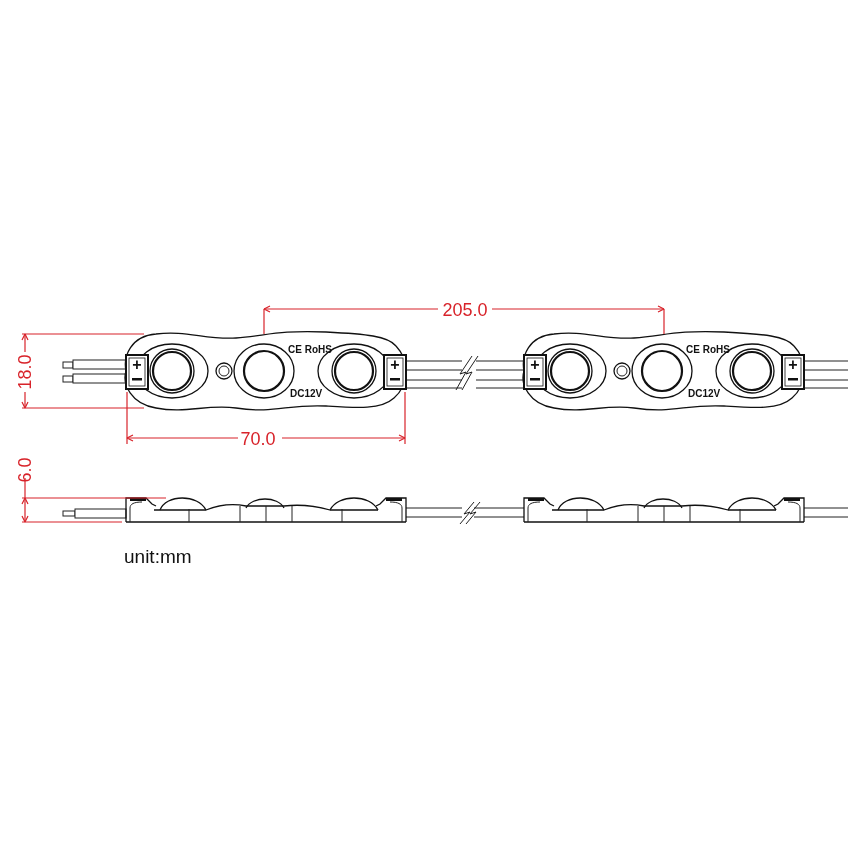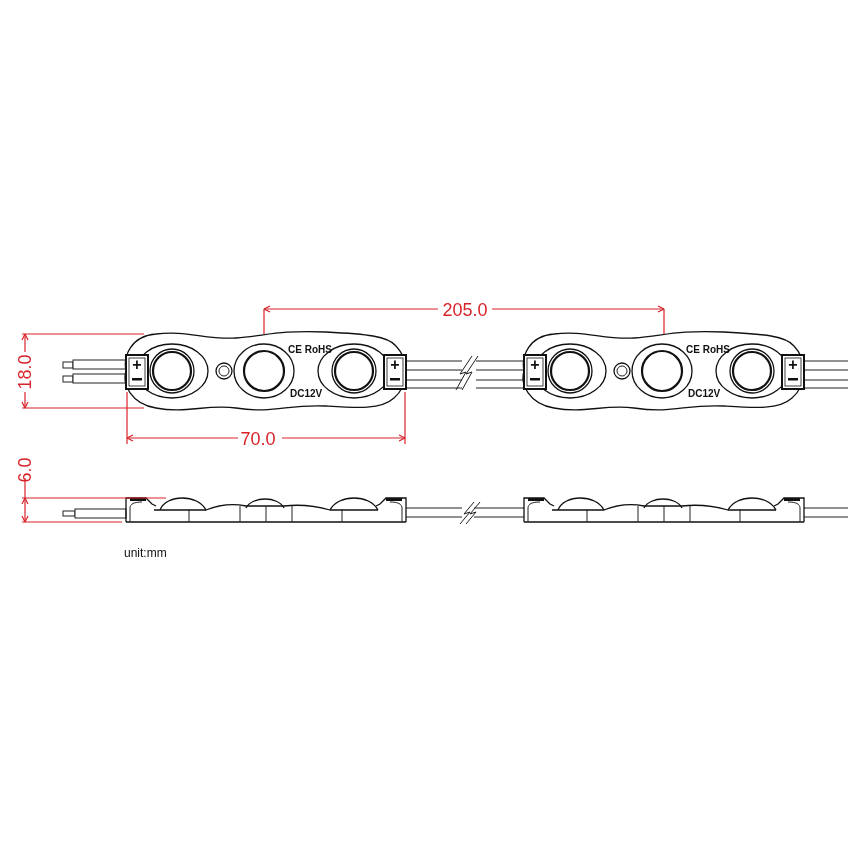--- a/index.html
+++ b/index.html
@@ -5,21 +5,21 @@
   html,body{margin:0;padding:0;background:#ffffff;}
   body{width:868px;height:868px;position:relative;overflow:hidden;font-family:"Liberation Sans",sans-serif;}
   svg{position:absolute;left:0;top:0;}
   .dim{fill:none;stroke:#d8232a;stroke-width:1.2;}
   .dimtxt{fill:#d8232a;font-family:"Liberation Sans",sans-serif;font-size:18px;}
   .ln{fill:none;stroke:#111;stroke-width:1.3;}
   .ln2{fill:none;stroke:#111;stroke-width:2.2;}
   .thin{fill:none;stroke:#222;stroke-width:1;}
   .wire{fill:#fff;stroke:#222;stroke-width:1;}
   .lbl{fill:#111;font-family:"Liberation Sans",sans-serif;font-weight:bold;font-size:10px;}
-  .unit{position:absolute;left:124px;top:546px;font-size:12px;color:#111;font-family:"Liberation Sans",sans-serif;}
+  .unit{position:absolute;left:124px;top:546px;font-size:19px;color:#111;font-family:"Liberation Sans",sans-serif;}
 </style>
 </head>
 <body>
 
 <svg width="868" height="868" viewBox="0 0 868 868">
   <defs>
     <g id="module-top">
 
       <path class="ln" d="M 30 0 C 60 -4, 80 6, 110 4 C 140 2, 150 -4, 200 -2 C 240 0, 262 2, 270 12 C 285 28, 282 52, 268 64 C 255 76, 230 74, 200 72 C 160 70, 150 80, 110 74 C 80 70, 60 80, 30 74 C 5 70, -4 50, 0 37 C -3 22, 5 2, 30 0 Z"></path>
 

